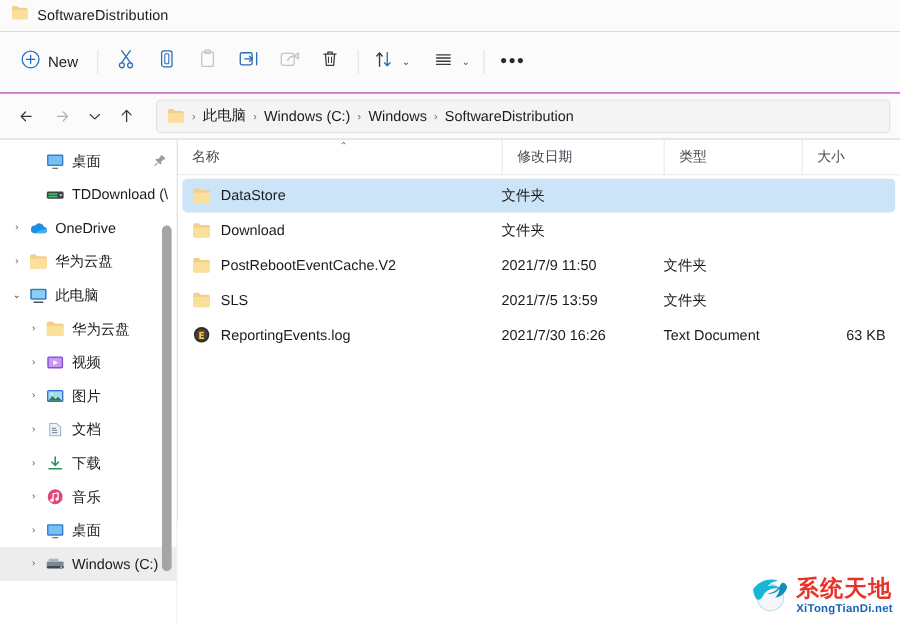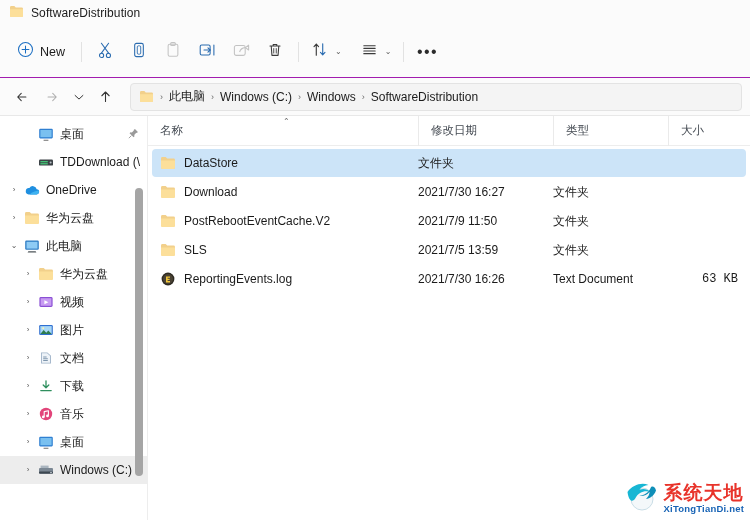--- a/index.html
+++ b/index.html
@@ -103,21 +103,21 @@
   .c-type { width: 115px; }
   .c-size { width: 80px; }
 
   .rows { padding-top: 2px; }
   .row { height: 28px; display: flex; align-items: center; margin: 1px 4px 1px 4px; border-radius: 4px; text-align: center; }
   .row.sel { background: #cce4f8; }
   .cell { font-size: 12px; color: #1b1b1b; display: flex; align-items: center; }
   .cell.name { width: 266px; padding-left: 8px; gap: 8px; }
   .cell.date { width: 135px; color: #1b1b1b; }
   .cell.type { width: 115px; color: #1b1b1b; }
-  .cell.size { width: 78px; justify-content: flex-end; padding-right: 8px; color: #1b1b1b; font-family: Liberation Mono, monospace; }
+  .cell.size { width: 78px; justify-content: flex-end; padding-right: 8px; color: #1b1b1b; }
 
   
   .watermark {
     position: absolute; right: 6px; bottom: 4px;
     display: flex; align-items: center; gap: 5px;
   }
   .wm-text { display: flex; flex-direction: column; line-height: 1; }
   .wm-cn {
     font-size: 19px; font-weight: bold; color: #e8332a;
     letter-spacing: 1px; text-shadow: 0 1px 0 #ffffff;
@@ -468,21 +468,20 @@
           <div class="row">
             <div class="cell name">
               <span style="display: flex;">
                 <svg width="16" height="14" viewBox="0 0 16 14">
                   <path d="M1 2.4A1.4 1.4 0 0 1 2.4 1h3.3l1.5 1.6h6.4A1.4 1.4 0 0 1 15 4v7.6a1.4 1.4 0 0 1-1.4 1.4H2.4A1.4 1.4 0 0 1 1 11.6z" fill="#f2d08b"></path>
                   <path d="M1 4.6h14v7a1.4 1.4 0 0 1-1.4 1.4H2.4A1.4 1.4 0 0 1 1 11.6z" fill="#fcdf9a"></path>
                 </svg>
               </span>
               <span>Download</span>
             </div>
-            <div class="cell date">2021/7/30 16:27</div>
             <div class="cell type">文件夹</div>
             <div class="cell size"></div>
           </div>
           <div class="row">
             <div class="cell name">
               <span style="display: flex;">
                 <svg width="16" height="14" viewBox="0 0 16 14">
                   <path d="M1 2.4A1.4 1.4 0 0 1 2.4 1h3.3l1.5 1.6h6.4A1.4 1.4 0 0 1 15 4v7.6a1.4 1.4 0 0 1-1.4 1.4H2.4A1.4 1.4 0 0 1 1 11.6z" fill="#f2d08b"></path>
                   <path d="M1 4.6h14v7a1.4 1.4 0 0 1-1.4 1.4H2.4A1.4 1.4 0 0 1 1 11.6z" fill="#fcdf9a"></path>
                 </svg>

